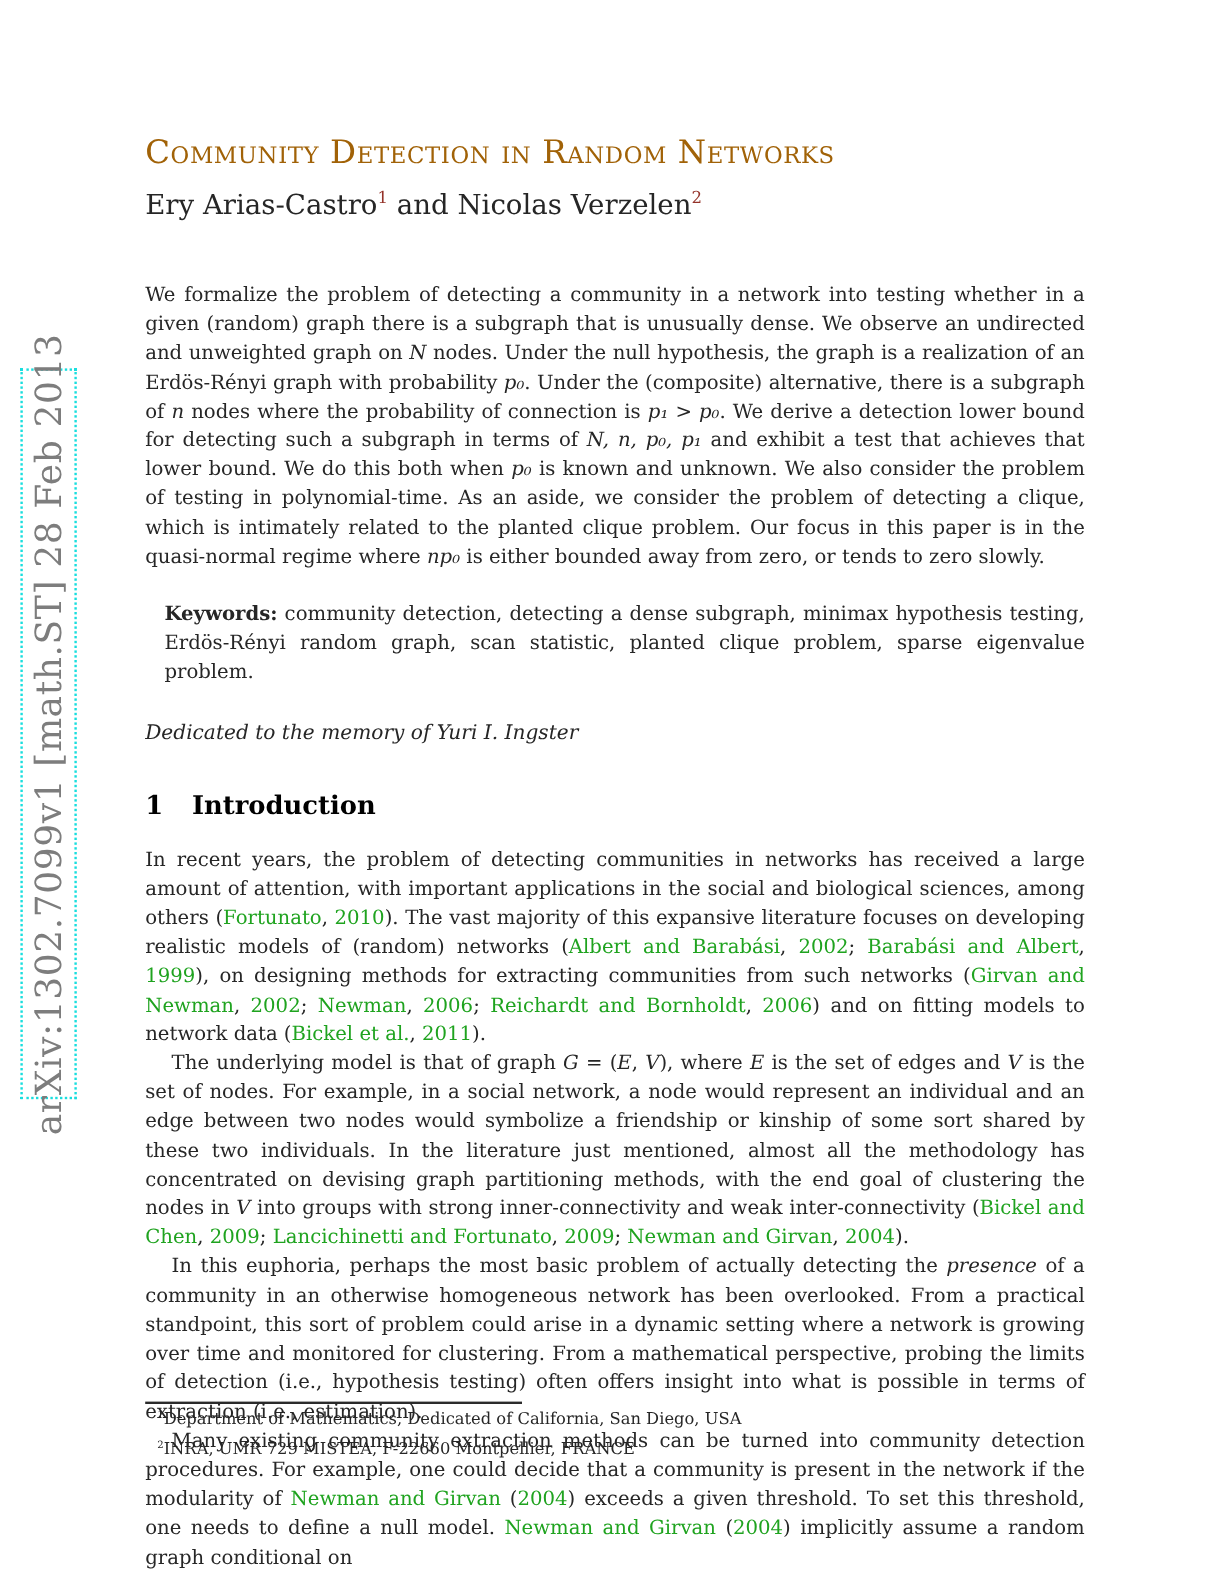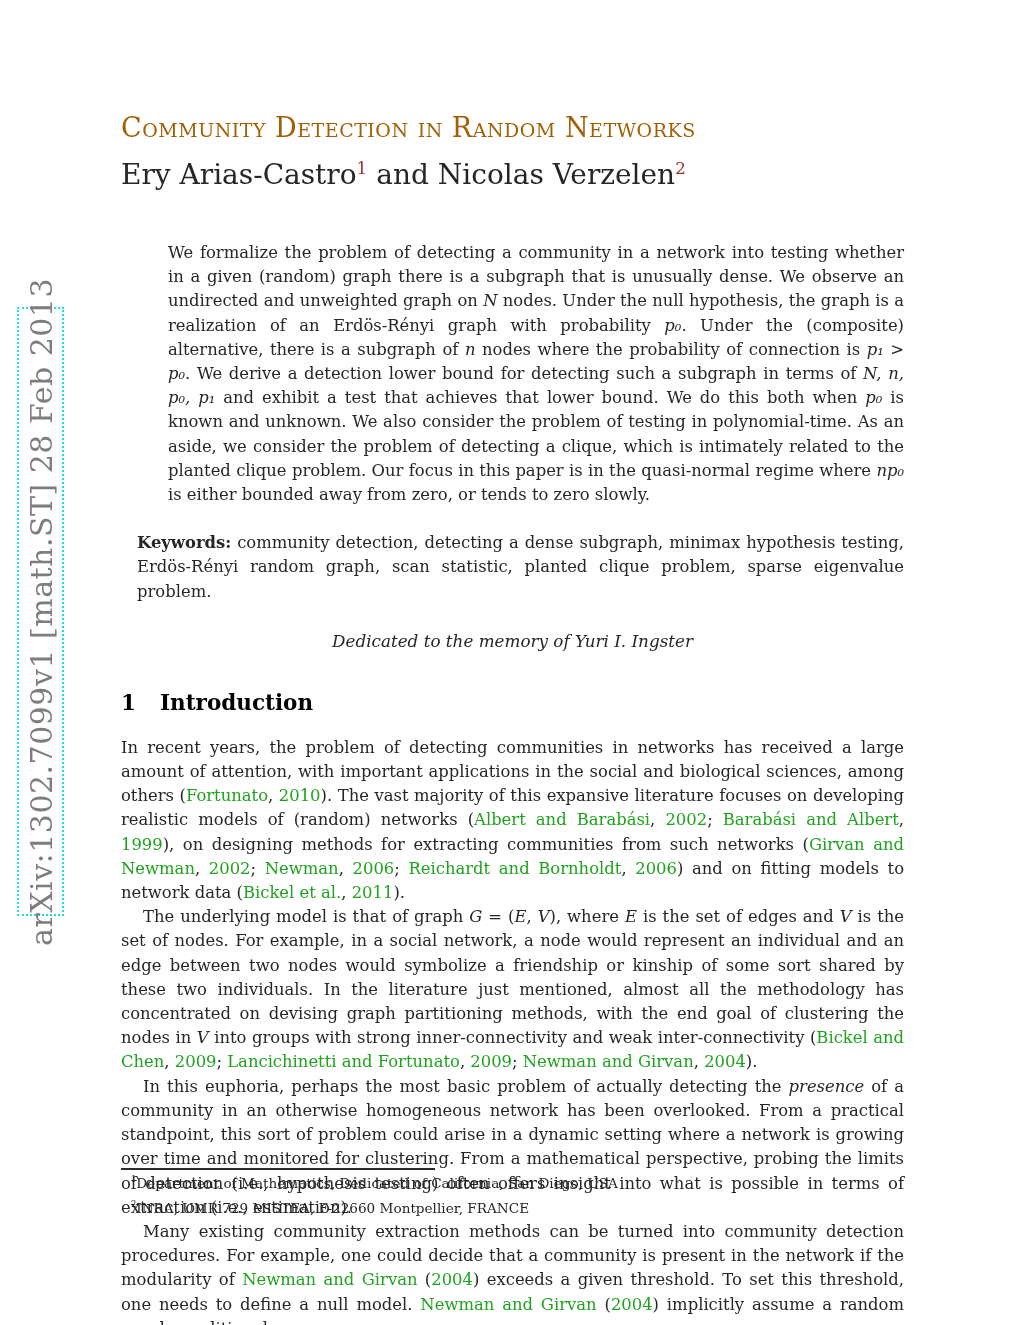--- a/index.html
+++ b/index.html
@@ -39,39 +39,39 @@
 
   .title{
     font-size:27px;
     font-variant:small-caps;
     letter-spacing:.5px;
     font-weight:normal;
     color:#a16207;
   }
   .authors{
     margin-top:15px;
-    font-size:28px;
+    font-size:23px;
   }
   .s-sup{
     vertical-align:super;
     font-size:60%;
     line-height:0;
     color:var(--mark);
   }
 
   .body-text{
     font-size:16.4px;
     line-height:24.2px;
     text-align:justify;
   }
-  .abstract{margin-top:50px;margin-left:47px;}
+  .abstract{margin-top:50px;}
   .keywords{margin-top:24px;margin-left:16px;}
   .dedication{
     margin-top:27px;
-    text-align:center;
+    text-align:left;
     font-style:italic;
     font-size:16.8px;
   }
   .section-heading{
     margin-top:39px;
     font-size:21.5px;
     font-weight:bold;
     color:#000000;
   }
   .section-heading .htitle{margin-left:24px;}

